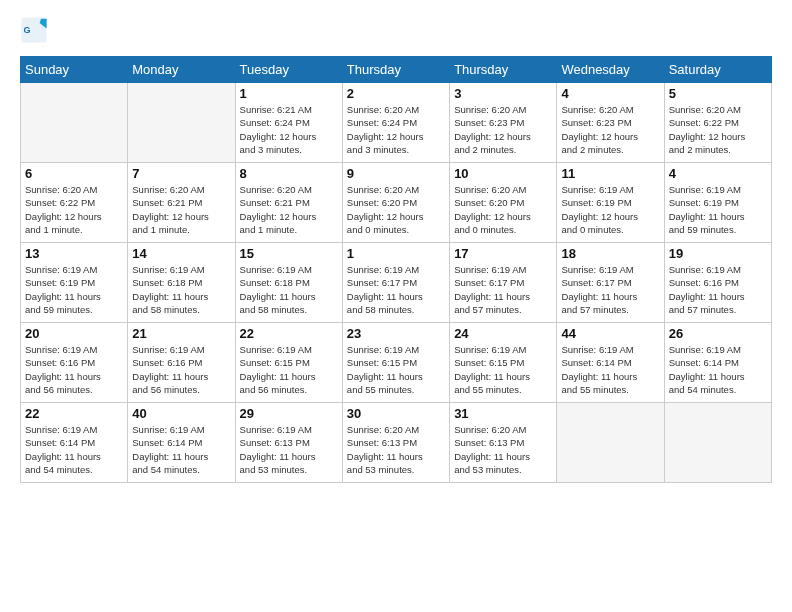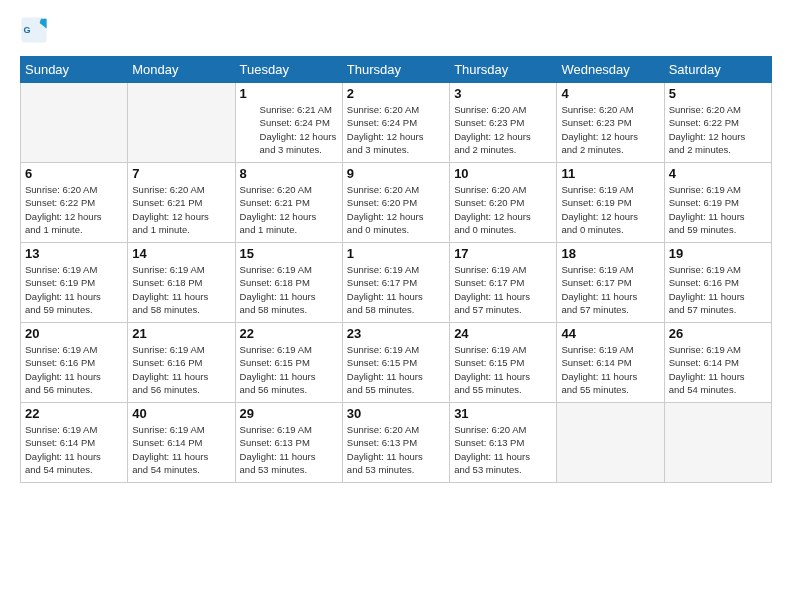--- a/index.html
+++ b/index.html
@@ -127,21 +127,21 @@
           <th>Wednesday</th>
           <th>Saturday</th>
         </tr>
     </thead>
     <tbody id="calendar-body">
     <tr>
           <td class="empty"></td>
           <td class="empty"></td>
           <td>
             <div class="day-num">1</div>
-            <div class="day-info" style="white-space: pre-line; margin-left: 20px;">Sunrise: 6:21 AM
+            <div class="day-info" style="white-space: pre-line;">Sunrise: 6:21 AM
 Sunset: 6:24 PM
 Daylight: 12 hours
 and 3 minutes.</div>
           </td>
           <td>
             <div class="day-num">2</div>
             <div class="day-info" style="white-space: pre-line;">Sunrise: 6:20 AM
 Sunset: 6:24 PM
 Daylight: 12 hours
 and 3 minutes.</div>

